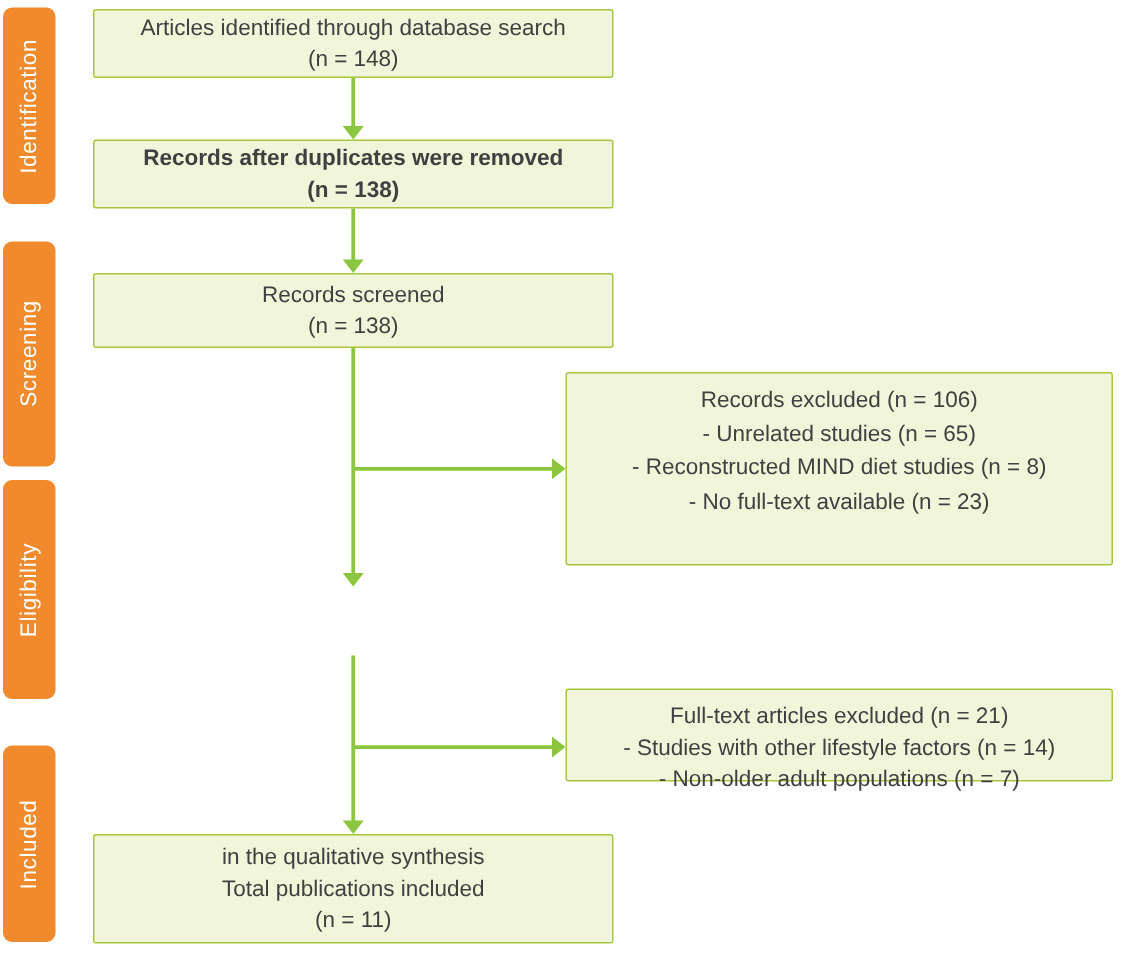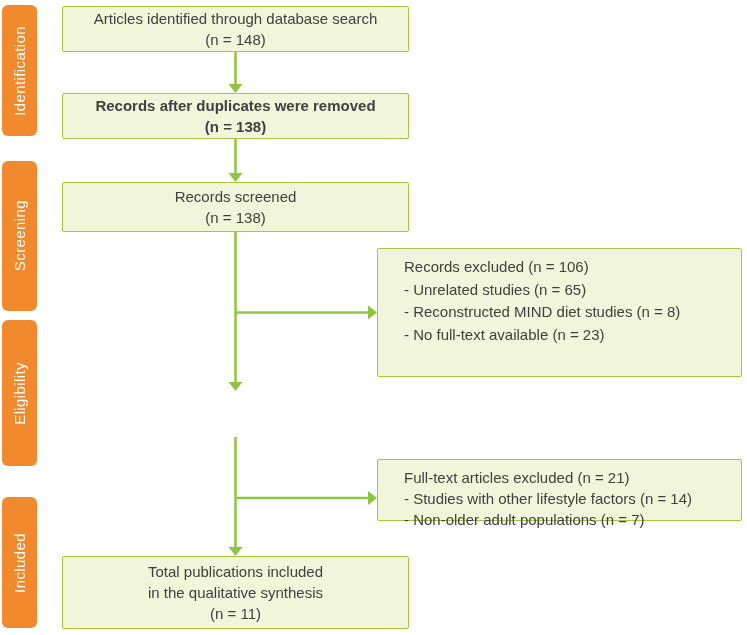--- a/index.html
+++ b/index.html
@@ -71,21 +71,21 @@
     position: absolute;
     left: 377px;
     width: 365px;
     background: #f1f6da;
     border: 1.6px solid #a8c63c;
     border-radius: 2px;
     box-sizing: border-box;
     font-size: 15px;
     color: #404040;
     padding: 7px 26px;
-    text-align: left;
+    text-align: center;
   }
   .e1 { top: 248px; height: 129px; line-height: 22.5px; }
   .e2 { top: 459px; height: 62px;  line-height: 21px; }
 </style>
 </head>
 <body>
 
 <div class="canvas">
 
   <svg class="arrows" width="747" height="635" viewBox="0 0 747 635">
@@ -130,22 +130,22 @@
     <div>(n = 138)</div>
   </div>
 
   <div class="fbox b3">
     <div>Records screened</div>
     <div>(n = 138)</div>
   </div>
 
 
   <div class="fbox b5">
+    <div>in the qualitative synthesis</div>
     <div>Total publications included</div>
-    <div>in the qualitative synthesis</div>
     <div>(n = 11)</div>
   </div>
 
   <div class="ebox e1">
     <div>Records excluded (n = 106)</div>
     <div>- Unrelated studies (n = 65)</div>
     <div>- Reconstructed MIND diet studies (n = 8)</div>
     <div>- No full-text available (n = 23)</div>
   </div>
 

